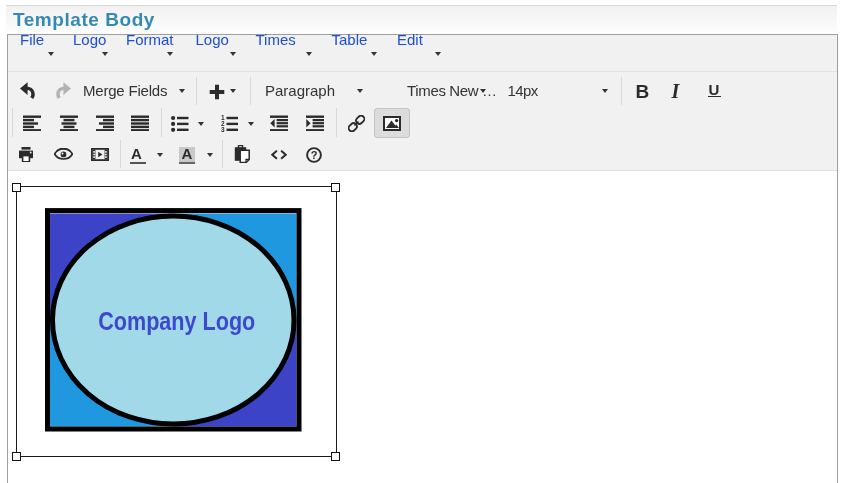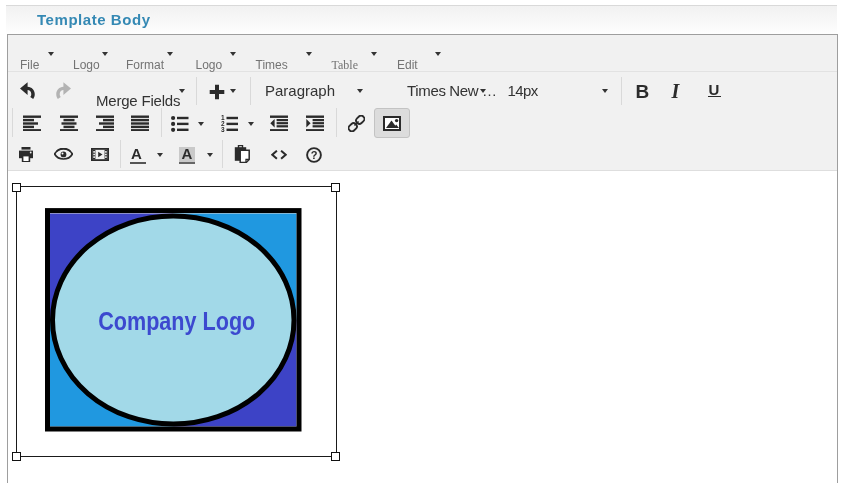--- a/index.html
+++ b/index.html
@@ -1,23 +1,23 @@
 <!DOCTYPE html>
 <html><head>
 <meta charset="utf-8">
 <style>
 html,body{margin:0;padding:0;}
 body{width:847px;height:483px;position:relative;background:#fff;font-family:"Liberation Sans",sans-serif;overflow:hidden;}
 .abs{position:absolute;}
 .hdr{left:6px;top:5px;width:831px;height:30px;background:linear-gradient(#f1f1f1,#ffffff);border-top:1px solid #d9d9d9;}
-.title{left:13px;top:11px;letter-spacing:0.55px;font-size:15px;font-weight:bold;color:#3589b4;line-height:17px;margin-left:24px;}
+.title{left:13px;top:11px;letter-spacing:0.55px;font-size:19px;font-weight:bold;color:#3589b4;line-height:17px;}
 .panel{left:7px;top:34px;width:829px;height:449px;border:1px solid #9e9e9e;border-bottom:none;background:#fff;}
 .menubar{left:8px;top:35px;width:829px;height:36px;background:#f1f1f1;border-bottom:1px solid #e2e2e2;}
 .toolbar{left:8px;top:72px;width:829px;height:98px;background:#f1f1f1;border-bottom:1px solid #dedede;}
-.mitem{top:56px;font-size:12px;color:#737373;line-height:18px;}
+.mitem{top:31px;font-size:15px;color:#1d4ed8;line-height:18px;}
 .mcaret{top:52px;width:0;height:0;border-left:3.5px solid transparent;border-right:3.5px solid transparent;border-top:4px solid #333;}
 .tcaret{width:0;height:0;border-left:3.5px solid transparent;border-right:3.5px solid transparent;border-top:4px solid #333;}
 .div2{width:1px;height:28px;background:#d9d9d9;top:77px;}
 .div3{width:1px;height:29px;background:#d9d9d9;top:108px;}
 .div4{width:1px;height:28px;background:#d9d9d9;top:140px;}
 .tlabel{font-size:15px;color:#333;line-height:18px;top:82px;}
 svg{display:block;}
 .handle{width:7px;height:7px;background:#fff;border:1px solid #111;}
 </style>
 </head>
@@ -31,34 +31,34 @@
 <div class="abs mitem" style="left:20px;">File</div>
 <div class="abs mcaret" style="left:47.5px;"></div>
 <div class="abs mitem" style="left:73px;">Logo</div>
 <div class="abs mcaret" style="left:102px;"></div>
 <div class="abs mitem" style="left:126px;">Format</div>
 <div class="abs mcaret" style="left:166.8px;"></div>
 <div class="abs mitem" style="left:195.5px;">Logo</div>
 <div class="abs mcaret" style="left:230px;"></div>
 <div class="abs mitem" style="left:255.5px;">Times</div>
 <div class="abs mcaret" style="left:306.3px;"></div>
-<div class="abs mitem" style="left:331.5px;font-family:Liberation Serif, serif;">Table</div>
+<div class="abs mitem" style="left:331.5px;">Table</div>
 <div class="abs mcaret" style="left:370.7px;"></div>
 <div class="abs mitem" style="left:397px;">Edit</div>
 <div class="abs mcaret" style="left:435.3px;"></div>
 
 <svg class="abs" style="left:20px;top:82px;" width="15" height="17" viewBox="0 0 15 17">
  <path d="M0,6.6 L7.6,0.2 L7.6,4.75 C11.8,5.0 14.6,8.0 14.75,12.0 C14.8,13.9 14.2,15.6 13.2,16.9 L10.25,15.0 C10.95,14.1 11.35,13.0 11.3,11.9 C11.2,9.4 9.5,8.2 7.6,8.1 L7.6,12.9 Z" fill="#2b2b2b"></path>
 </svg>
 <svg class="abs" style="left:56px;top:82px;" width="15" height="17" viewBox="0 0 15 17">
  <g transform="translate(15,0) scale(-1,1)">
  <path d="M0,6.6 L7.6,0.2 L7.6,4.75 C11.8,5.0 14.6,8.0 14.75,12.0 C14.8,13.9 14.2,15.6 13.2,16.9 L10.25,15.0 C10.95,14.1 11.35,13.0 11.3,11.9 C11.2,9.4 9.5,8.2 7.6,8.1 L7.6,12.9 Z" fill="#b3b3b3"></path>
  </g>
 </svg>
-<div class="abs tlabel" style="left:96px;letter-spacing:-0.2px;margin-top:10px;">Merge Fields</div>
+<div class="abs tlabel" style="left:83px;letter-spacing:-0.2px;">Merge Fields</div>
 <div class="abs tcaret" style="left:178.5px;top:89px;"></div>
 <div class="abs div2" style="left:196px;"></div>
 <svg class="abs" style="left:209.3px;top:83.5px;" width="16" height="16" viewBox="0 0 16 16">
  <path d="M8,0.7 V15.3 M0.7,8 H15.3" stroke="#2b2b2b" stroke-width="4"></path>
 </svg>
 <div class="abs tcaret" style="left:229.8px;top:89px;"></div>
 <div class="abs div2" style="left:250px;"></div>
 <div class="abs tlabel" style="left:265px;text-align:right;">Paragraph</div>
 <div class="abs tcaret" style="left:357px;top:89px;"></div>
 <div class="abs tlabel" style="left:407px;letter-spacing:-0.35px;">Times New …</div>

